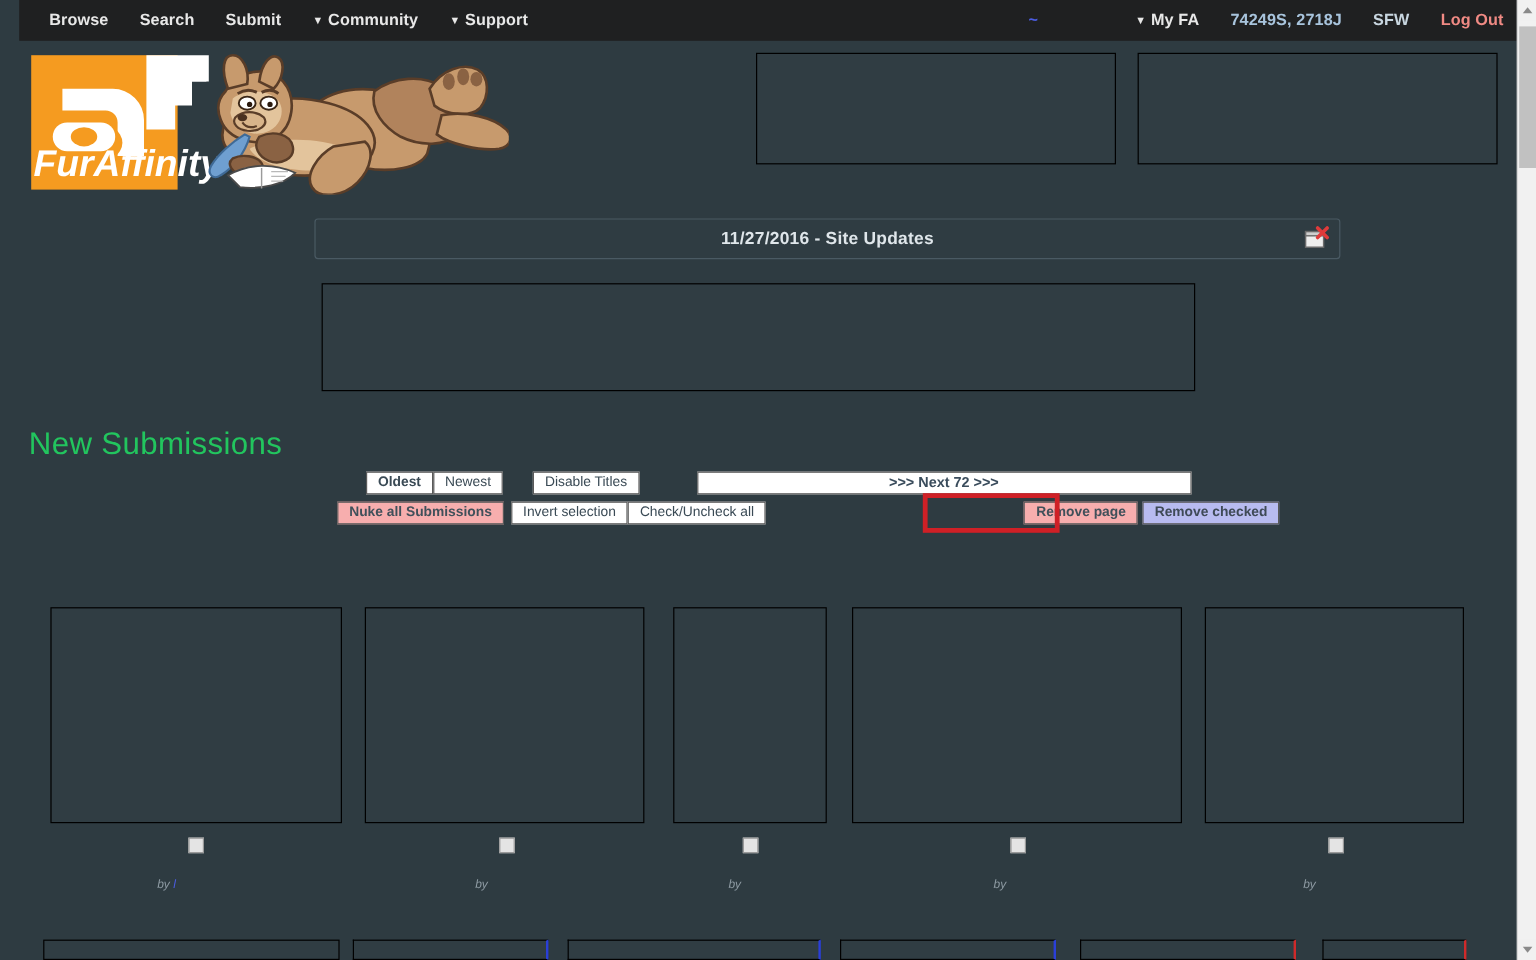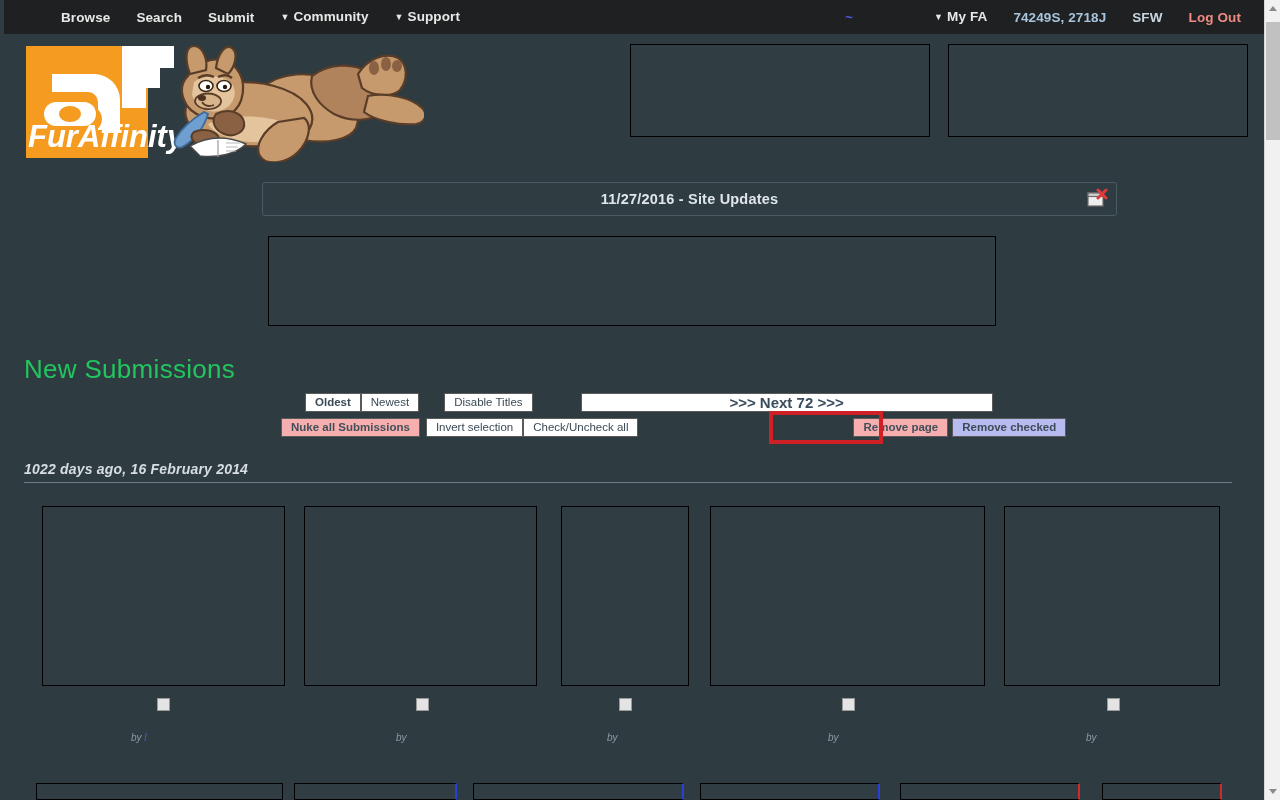--- a/index.html
+++ b/index.html
@@ -11,23 +11,23 @@
   body { position:relative; }
 
   
   .page {
     position:absolute; left:0; top:0; width:1264px; height:800px;
     background:#2e3b41; overflow:hidden;
   }
 
   
   .topnav {
-    position:absolute; left:4px; top:0; width:1264px; height:34px;
+    position:absolute; left:16px; top:0; width:1264px; height:34px;
     background:#1f2021;
-    display:flex; align-items:flex-start;padding-left:32px;
+    display:flex; align-items:center;
   }
   .nav-left { display:flex; align-items:center; padding-left:12px; gap:0px; }
   .nav-right { margin-left:auto; display:flex; align-items:center; padding-right:14px; }
   .navlink {
     color:#e8e8e8; font-size:13.5px; font-weight:bold;
     text-decoration:none; padding:0 13px; line-height:34px; white-space:nowrap;
     letter-spacing:0.1px;
   }
   .navlink.caret::before { content:"\25BC"; font-size:9px; margin-right:4px; position:relative; top:-1px; }
   .navlink.logout { color:#f08a84; }
@@ -73,21 +73,21 @@
   .btn {
     background:#ffffff; border:1px solid #5a5a5a;
     color:#3a4a55; font-size:11.5px;
     height:19px; line-height:17px; padding:0 9px;
     white-space:nowrap; cursor:pointer; font-family:"Liberation Sans", sans-serif;
   }
   .btn.bold { font-weight:bold;margin-left:24px; }
   .btn.pink { background:#f7aeae; color:#40505a; font-weight:bold; }
   .btn.lilac { background:#b8bbf0; color:#3f4a57; font-weight:bold; }
   .btn.next {
-    width:412px; text-align:center; font-weight:bold; color:#3a4c5c; font-size:15px;
+    width:412px; text-align:center; font-weight:bold; color:#3a4c5c; font-size:12px;
   }
   .gap-sm { width:6px; display:inline-block; }
   .gap-md { width:25px; display:inline-block; }
   .gap-lg { width:48px; display:inline-block; }
 
   
   .hl-box {
     position:absolute; left:769px; top:411px; width:114px; height:33px;
     border:4px solid #cf2026; pointer-events:none; z-index:6;
   }
@@ -277,24 +277,20 @@
     <button class="btn">Invert selection</button>
     <button class="btn">Check/Uncheck all</button>
     <span style="width:215px; display:inline-block;"></span>
     <button class="btn pink">Remove page</button>
     <span class="gap-sm" style="width:4px"></span>
     <button class="btn lilac">Remove checked</button>
   </div>
 
   <div class="hl-box"></div>
 
-  <div class="date-head">
-    <span class="dtext">1022 days ago, 16 February 2014</span>
-    <span class="dline"></span>
-  </div>
 
   <div class="sub-row" id="grid">
       <div class="sub">
         <a class="sub-frame" style="position: absolute; left: 42px; top: 506px; width: 243px; height: 180px;"></a>
         <div class="sub-check" style="left: 157px; top: 698px;"></div>
         <div class="sub-by" style="left: 131px; top: 732px;">by <a class="uname">l</a></div>
       </div>
       <div class="sub">
         <a class="sub-frame" style="position: absolute; left: 304px; top: 506px; width: 233px; height: 180px;"></a>
         <div class="sub-check" style="left: 416px; top: 698px;"></div>

